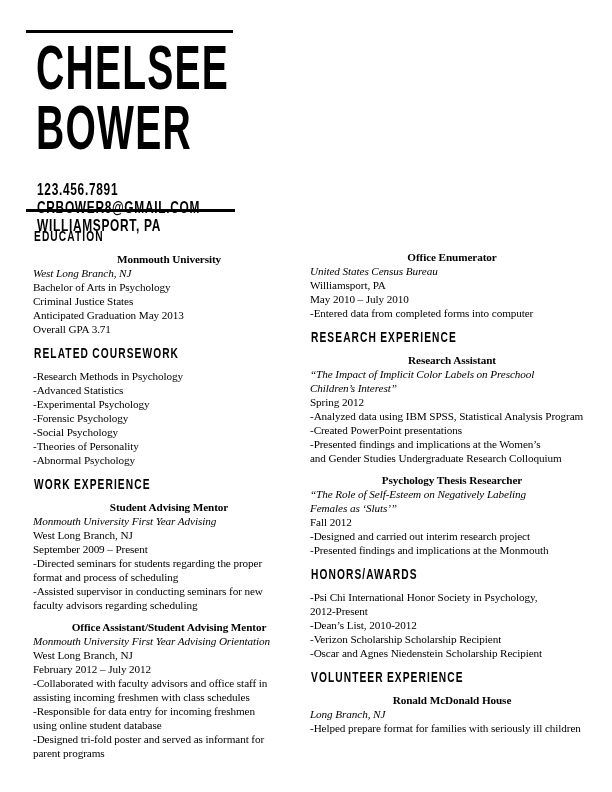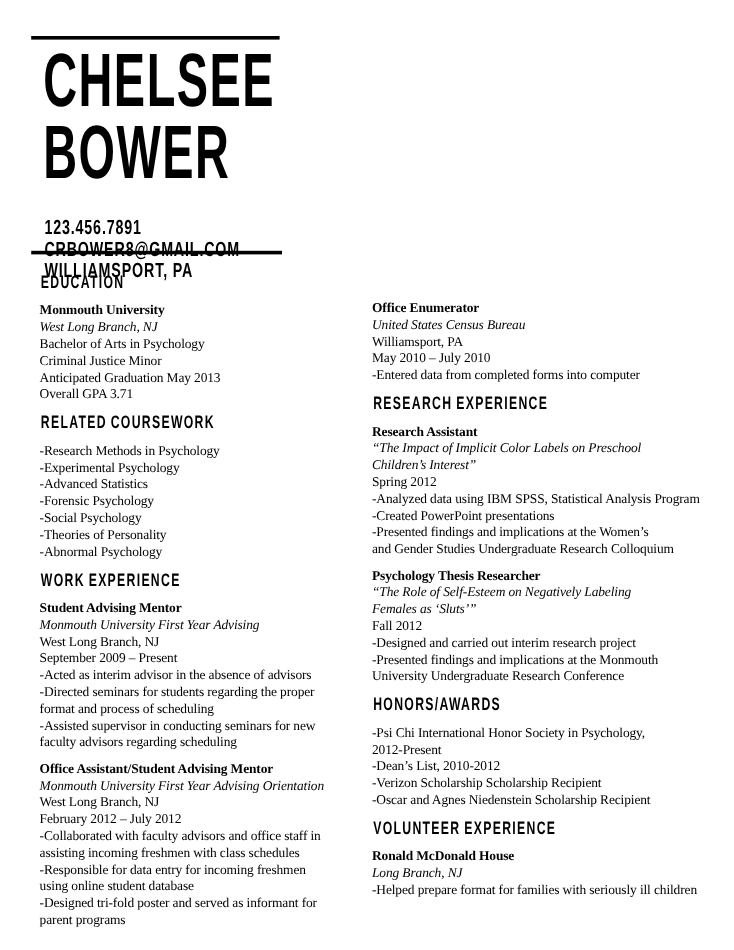--- a/index.html
+++ b/index.html
@@ -66,21 +66,21 @@
     word-spacing: -1px;
     transform: scaleX(0.68);
     transform-origin: left top;
     white-space: nowrap;
     margin: 10px 0 9px 1px;
   }
   .col > .heading:first-child { margin-top: 0; }
 
   .block { margin-bottom: 8px; }
   .line, .block div { white-space: nowrap; }
-  .b { font-weight: bold; }
+  .b { font-weight: bold; text-align: center; }
   .i { font-style: italic; }
 </style>
 </head>
 <body>
 
 <div class="page">
 
   <div class="rule rule-top"></div>
 
   <div class="name name1">CHELSEE</div>
@@ -95,46 +95,45 @@
   <div class="rule rule-bottom"></div>
 
   <div class="col col-left">
 
     <div class="heading">EDUCATION</div>
     <div class="block">
       <div class="line b">Monmouth University</div>
       <div class="line i">West Long Branch, NJ</div>
       <div>
           <div class="line">Bachelor of Arts in Psychology</div>
-          <div class="line">Criminal Justice Minor</div>
+          <div class="line">Criminal Justice States</div>
           <div class="line">Anticipated Graduation May 2013</div>
           <div class="line">Overall GPA 3.71</div>
         </div>
     </div>
 
     <div class="heading">RELATED COURSEWORK</div>
     <div class="block">
         <div class="line">-Research Methods in Psychology</div>
+        <div class="line">-Advanced Statistics</div>
         <div class="line">-Experimental Psychology</div>
-        <div class="line">-Advanced Statistics</div>
         <div class="line">-Forensic Psychology</div>
         <div class="line">-Social Psychology</div>
         <div class="line">-Theories of Personality</div>
         <div class="line">-Abnormal Psychology</div>
       </div>
 
     <div class="heading">WORK EXPERIENCE</div>
 
     <div class="block">
       <div class="line b">Student Advising Mentor</div>
       <div class="line i">Monmouth University First Year Advising</div>
       <div class="line">West Long Branch, NJ</div>
       <div class="line">September 2009 – Present</div>
       <div>
-          <div class="line">-Acted as interim advisor in the absence of advisors</div>
           <div class="line">-Directed seminars for students regarding the proper</div>
           <div class="line">format and process of scheduling</div>
           <div class="line">-Assisted supervisor in conducting seminars for new</div>
           <div class="line">faculty advisors regarding scheduling</div>
         </div>
     </div>
 
     <div class="block">
       <div class="line b">Office Assistant/Student Advising Mentor</div>
       <div class="line i">Monmouth University First Year Advising Orientation</div>
@@ -184,21 +183,20 @@
     <div class="block">
       <div class="line b">Psychology Thesis Researcher</div>
       <div class="i">
           <div class="line">“The Role of Self-Esteem on Negatively Labeling</div>
           <div class="line">Females as ‘Sluts’”</div>
         </div>
       <div class="line">Fall 2012</div>
       <div>
           <div class="line">-Designed and carried out interim research project</div>
           <div class="line">-Presented findings and implications at the Monmouth</div>
-          <div class="line">University Undergraduate Research Conference</div>
         </div>
     </div>
 
     <div class="heading">HONORS/AWARDS</div>
     <div class="block">
         <div class="line">-Psi Chi International Honor Society in Psychology,</div>
         <div class="line">2012-Present</div>
         <div class="line">-Dean’s List, 2010-2012</div>
         <div class="line">-Verizon Scholarship Scholarship Recipient</div>
         <div class="line">-Oscar and Agnes Niedenstein Scholarship Recipient</div>

